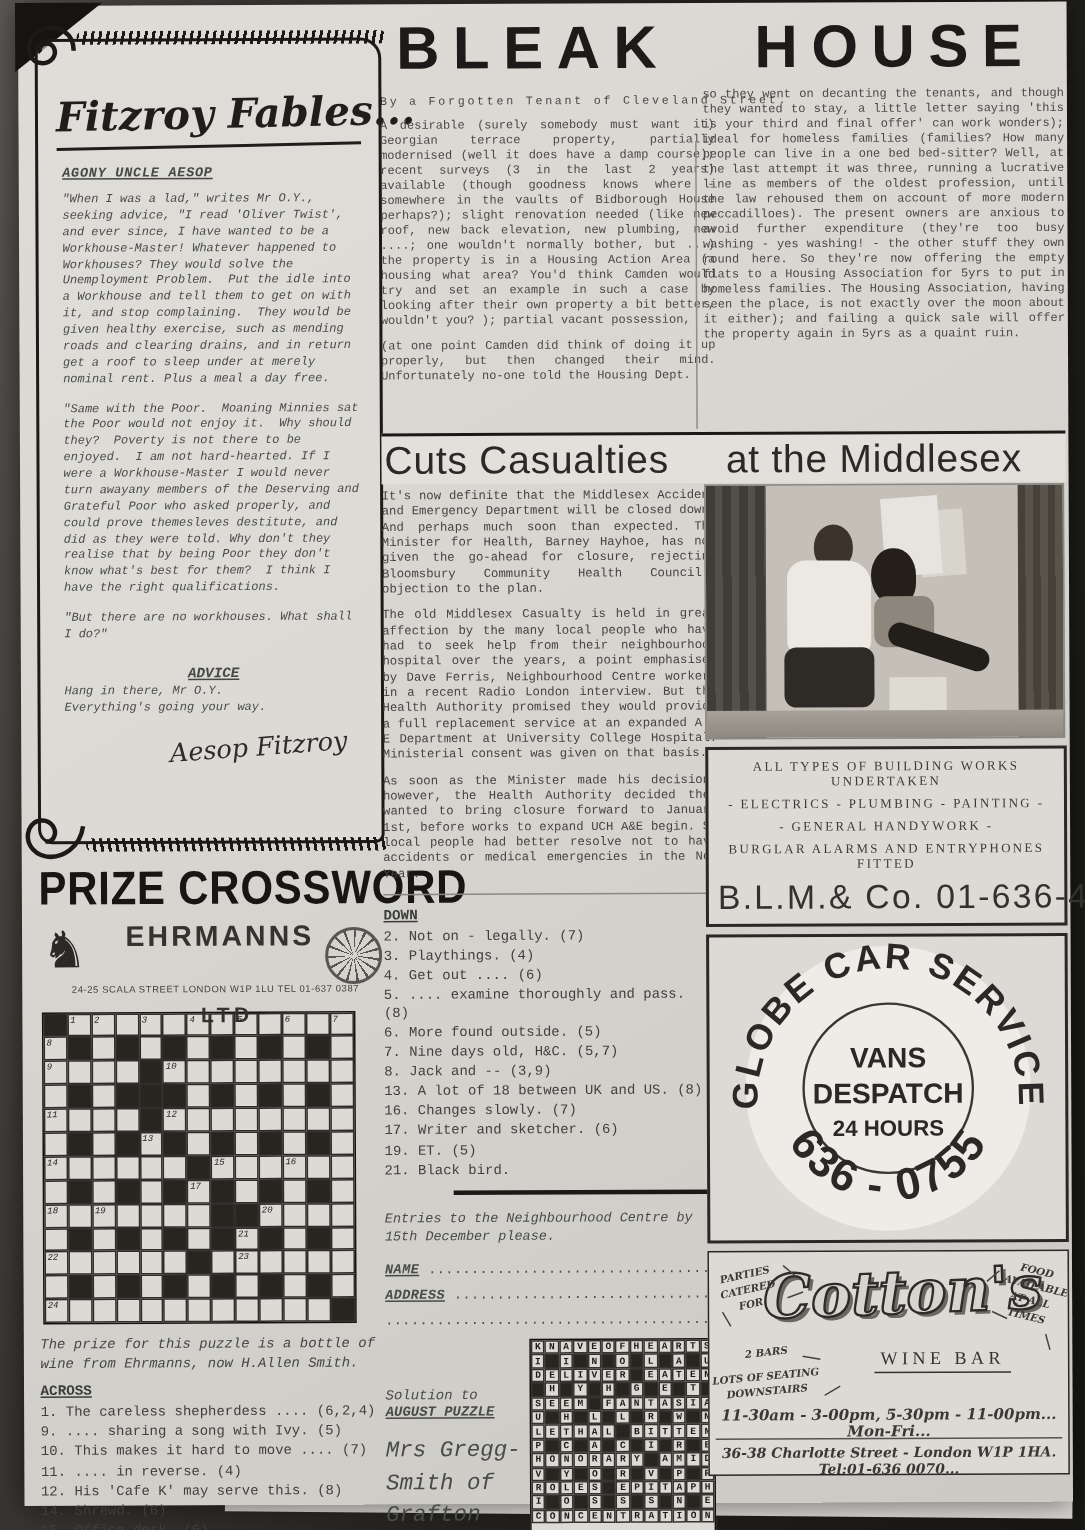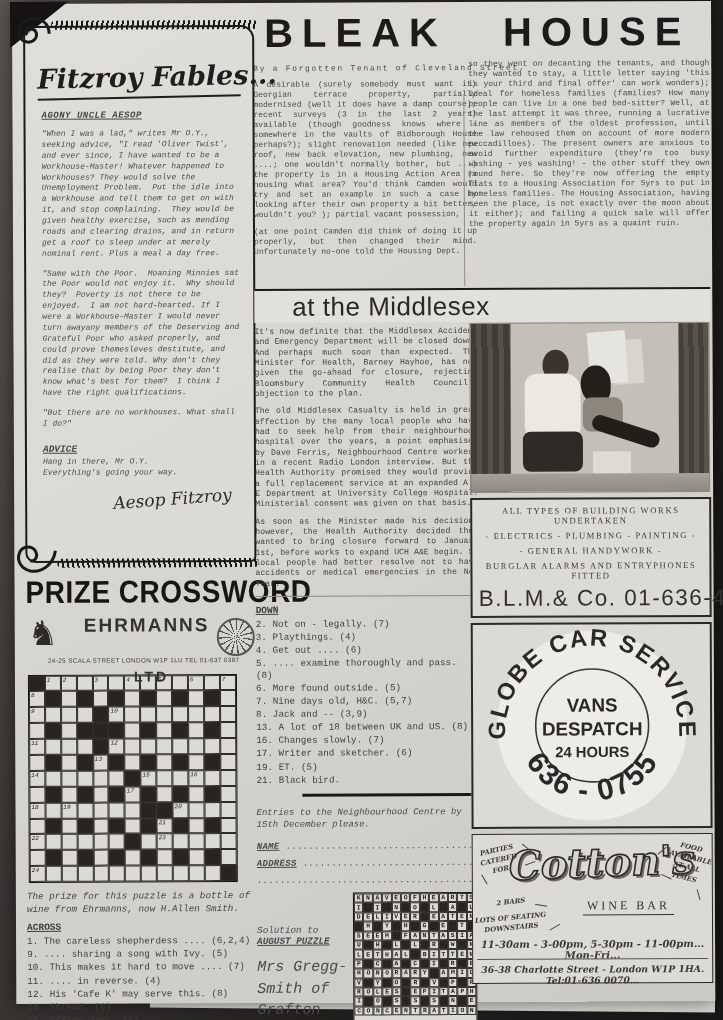--- a/index.html
+++ b/index.html
@@ -12,21 +12,21 @@
 
   
   .col-left{position:absolute;left:11px;top:22px;width:231px;}
   .scroll{position:relative;border:2.5px solid #1c1a18;border-radius:8px 14px 6px 10px;background:rgba(224,222,217,.55);padding:34px 12px 52px 16px;}
   .scroll-hatch-top{position:absolute;left:26px;top:-7px;right:-5px;height:9px;background:repeating-linear-gradient(100deg,#1c1a18 0 2px,transparent 2px 5px);border-radius:4px;}
   .scroll-hatch-bot{position:absolute;left:30px;bottom:-7px;right:-4px;height:9px;background:repeating-linear-gradient(80deg,#1c1a18 0 2px,transparent 2px 5px);border-radius:4px;}
   .curl{position:absolute;}
   .fables-title{font-family:"DejaVu Serif","Liberation Serif",serif;font-style:italic;font-weight:bold;font-size:27px;color:#201e1c;border-bottom:2.5px solid #201e1c;padding-bottom:4px;margin:0 0 12px -4px;white-space:nowrap;transform:rotate(-1deg);}
   .fables-head{font-style:italic;font-size:9px;font-weight:bold;text-decoration:underline;letter-spacing:.5px;margin:0 0 8px;color:#474747;}
   .fables-par{font-style:italic;font-size:8px;line-height:1.36;margin:0 0 9px;color:#4a4a4a;white-space:pre-wrap;}
-  .advice-head{font-style:italic;font-size:9.5px;font-weight:bold;text-decoration:underline;margin:14px 0 2px;color:#474747;}
+  .advice-head{font-style:italic;font-size:9.5px;font-weight:bold;text-decoration:underline;margin:14px 0 2px;color:#474747;text-align:center;}
   .signature{font-family:"DejaVu Serif",serif;font-style:italic;font-size:17px;color:#2e2c2a;transform:rotate(-4deg);margin:10px 0 0 70px;}
 
   .xw-title{font-size:28px;font-weight:900;letter-spacing:.5px;color:#181614;margin:14px 0 4px;transform:scaleY(1.12);transform-origin:left;white-space:nowrap;}
   .sponsor{position:relative;height:56px;margin:2px 0 6px;}
   .sponsor-name{position:absolute;left:58px;top:2px;font-size:19px;letter-spacing:2px;font-weight:bold;color:#35332f;font-variant:small-caps;}
   .sponsor-ltd{position:absolute;left:108px;top:24px;font-size:14px;letter-spacing:3px;font-weight:bold;color:#35332f;margin-top:32px;}
   .sponsor-addr{position:absolute;left:22px;top:44px;font-size:6.3px;letter-spacing:.4px;color:#44423e;white-space:nowrap;}
   .knight{position:absolute;left:2px;top:0px;font-size:34px;color:#2c2a27;}
   .emblem{position:absolute;right:2px;top:6px;width:34px;height:34px;border:2px solid #3a3834;border-radius:50%;background:repeating-conic-gradient(#3a3834 0 6deg,transparent 6deg 24deg);opacity:.8;}
 
@@ -397,20 +397,21 @@
     </div>
     <div class="col-rule"></div>
     <div class="col-right-text">
       <div>
 
       <p class="bh-par mono">so they went on decanting the tenants, and though they wanted to stay, a little letter saying 'this is your third and final offer' can work wonders); ideal for homeless families (families? How many people can live in a one bed bed-sitter? Well, at the last attempt it was three, running a lucrative line as members of the oldest profession, until the law rehoused them on account of more modern peccadilloes). The present owners are anxious to avoid further expenditure (they're too busy washing - yes washing! - the other stuff they own round here.  So they're now offering the empty flats to a Housing Association for 5yrs to put in homeless families.  The Housing Association, having seen the place, is not exactly over the moon about it either); and failing a quick sale will offer the property again in 5yrs as a quaint ruin.</p>
         </div>
     </div>
 
     <div class="cuts-band">
+      <span class="cuts-left">Cuts Casualties</span>
       <span class="cuts-right">at the Middlesex</span>
     </div>
 
     <div class="col-mid-bot">
       <div>
 
       <p class="cuts-par">It's now definite that the Middlesex Accident and Emergency Department will be closed down.  And perhaps much soon than expected.  The Minister for Health, Barney Hayhoe, has now given the go-ahead for closure, rejecting Bloomsbury Community Health Council's objection to the plan.</p>
           <p class="cuts-par">The old Middlesex Casualty is held in great affection by the many local people who have had to seek help from their neighbourhood hospital over the years, a point emphasised by Dave Ferris, Neighbourhood Centre worker, in a recent Radio London interview.  But the Health Authority promised they would provide a full replacement service at an expanded A &amp; E Department at University College Hospital.  Ministerial consent was given on that basis.</p>
           <p class="cuts-par">As soon as the Minister made his decision, however, the Health Authority decided they wanted to bring closure forward to January 1st, before works to expand UCH A&amp;E begin. So local people had better resolve not to have accidents or medical emergencies in the New Year.</p>
         </div>

